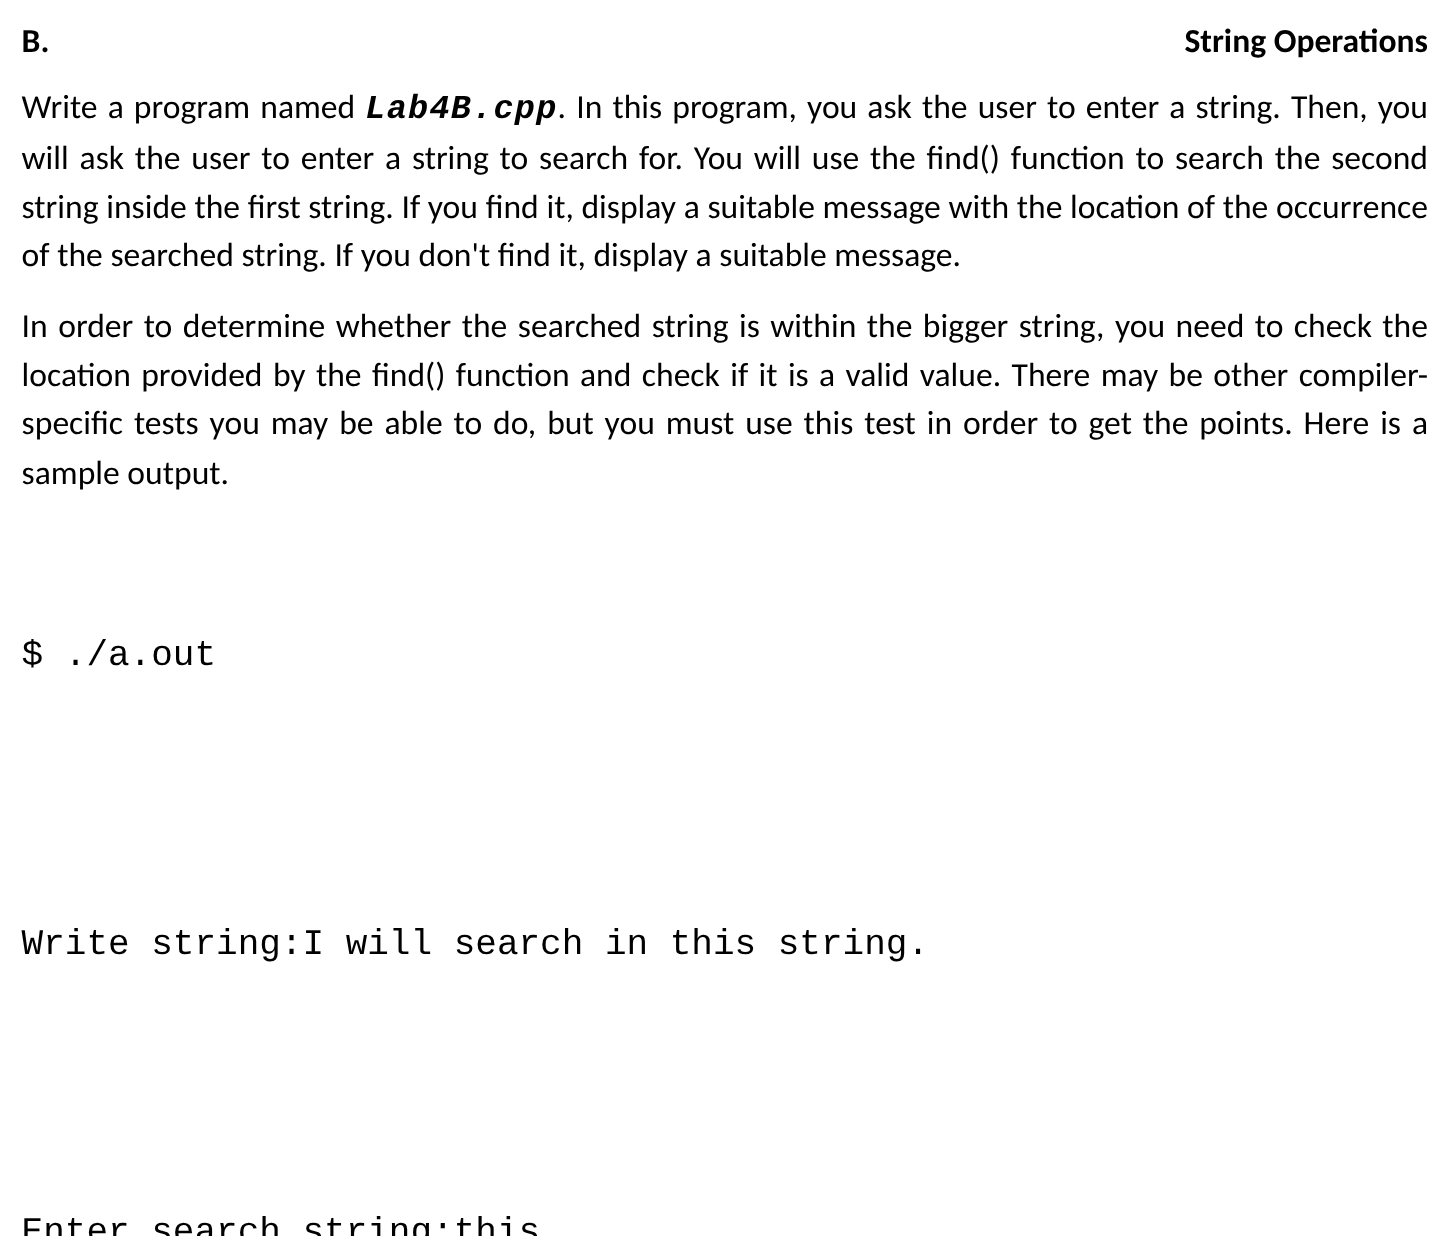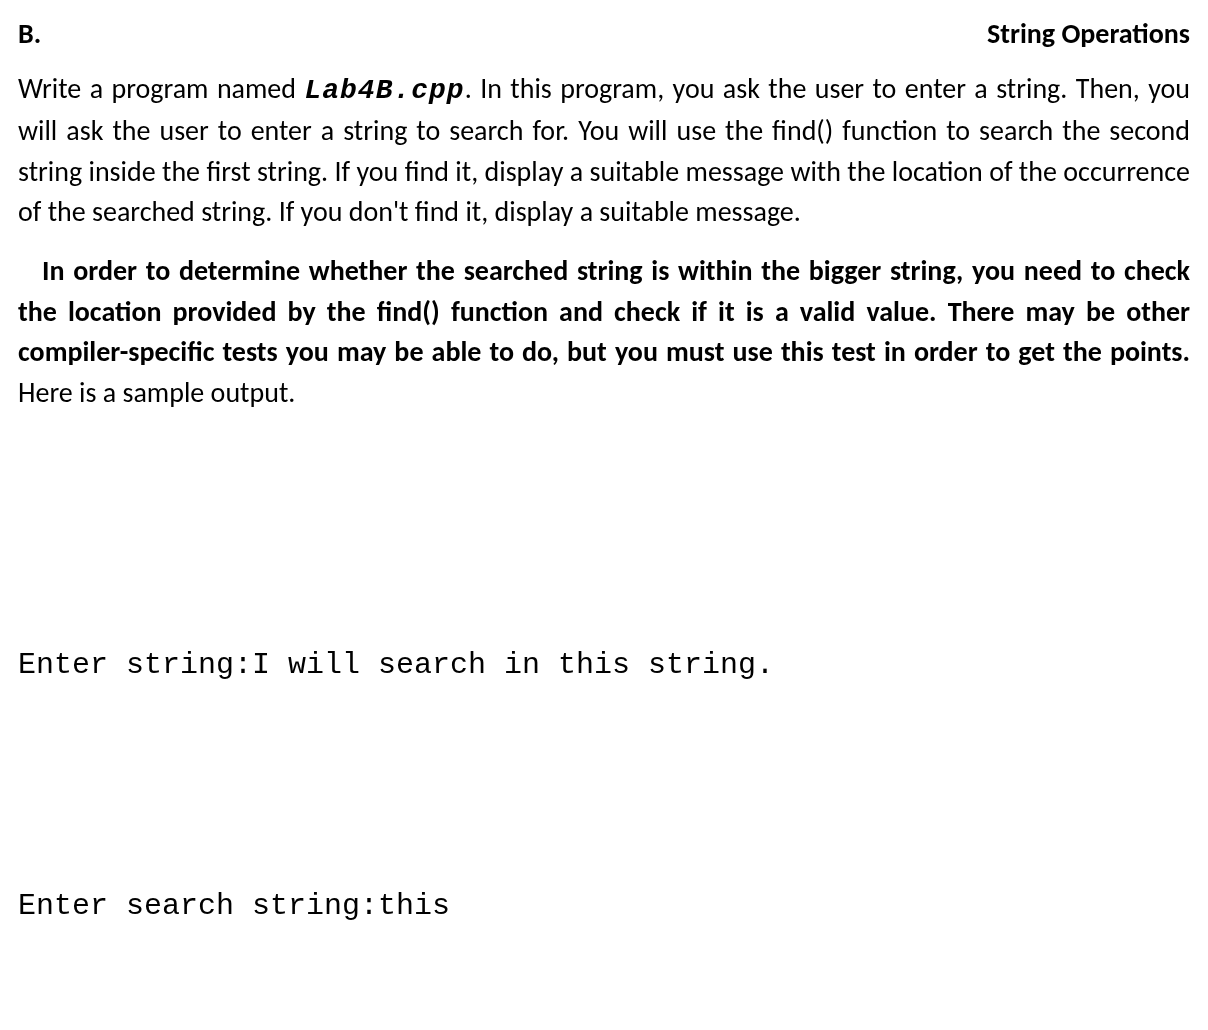--- a/index.html
+++ b/index.html
@@ -36,22 +36,21 @@
     text-align: justify;
     margin: 0 0 18px 0;
   }
   .program-name {
     font-family: "Courier New", Courier, monospace;
     font-weight: 700;
     letter-spacing: 1px;
     font-style: italic;
   }
   .bold {
-    font-weight: 700;
-    margin-left: 24px;
+    font-weight: 400;
   }
   .normal {
     font-weight: 400;
   }
   .sample {
     font-family: "Courier New", Courier, monospace;
     font-size: 30px;
     line-height: 1.35;
     white-space: pre;
     margin-top: 32px;
@@ -76,22 +75,23 @@
 
   <p class="para">
     <span>Write a program named </span><span class="program-name">Lab4B.cpp</span><span>. In this program, you ask the user to enter a string. Then, you will ask the user to enter a string to search for. You will use the find() function to search the second string inside the first string. If you find it, display a suitable message with the location of the occurrence of the searched string. If you don't find it, display a suitable message.</span>
   </p>
 
   <p class="para">
     <span class="bold">In order to determine whether the searched string is within the bigger string, you need to check the location provided by the find() function and check if it is a valid value. There may be other compiler-specific tests you may be able to do, but you must use this test in order to get the points.</span><span class="normal"> Here is a sample output.</span>
   </p>
 
   <div class="sample">
+    <div class="sample-line">$ ./a.out</div>
     <div class="sample-gap"></div>
-    <div class="sample-line">Enter string:I will search in this string.</div>
+    <div class="sample-line">Write string:I will search in this string.</div>
     <div class="sample-gap"></div>
     <div class="sample-line">Enter search string:this</div>
     
     
     
     
     
     
     
     

